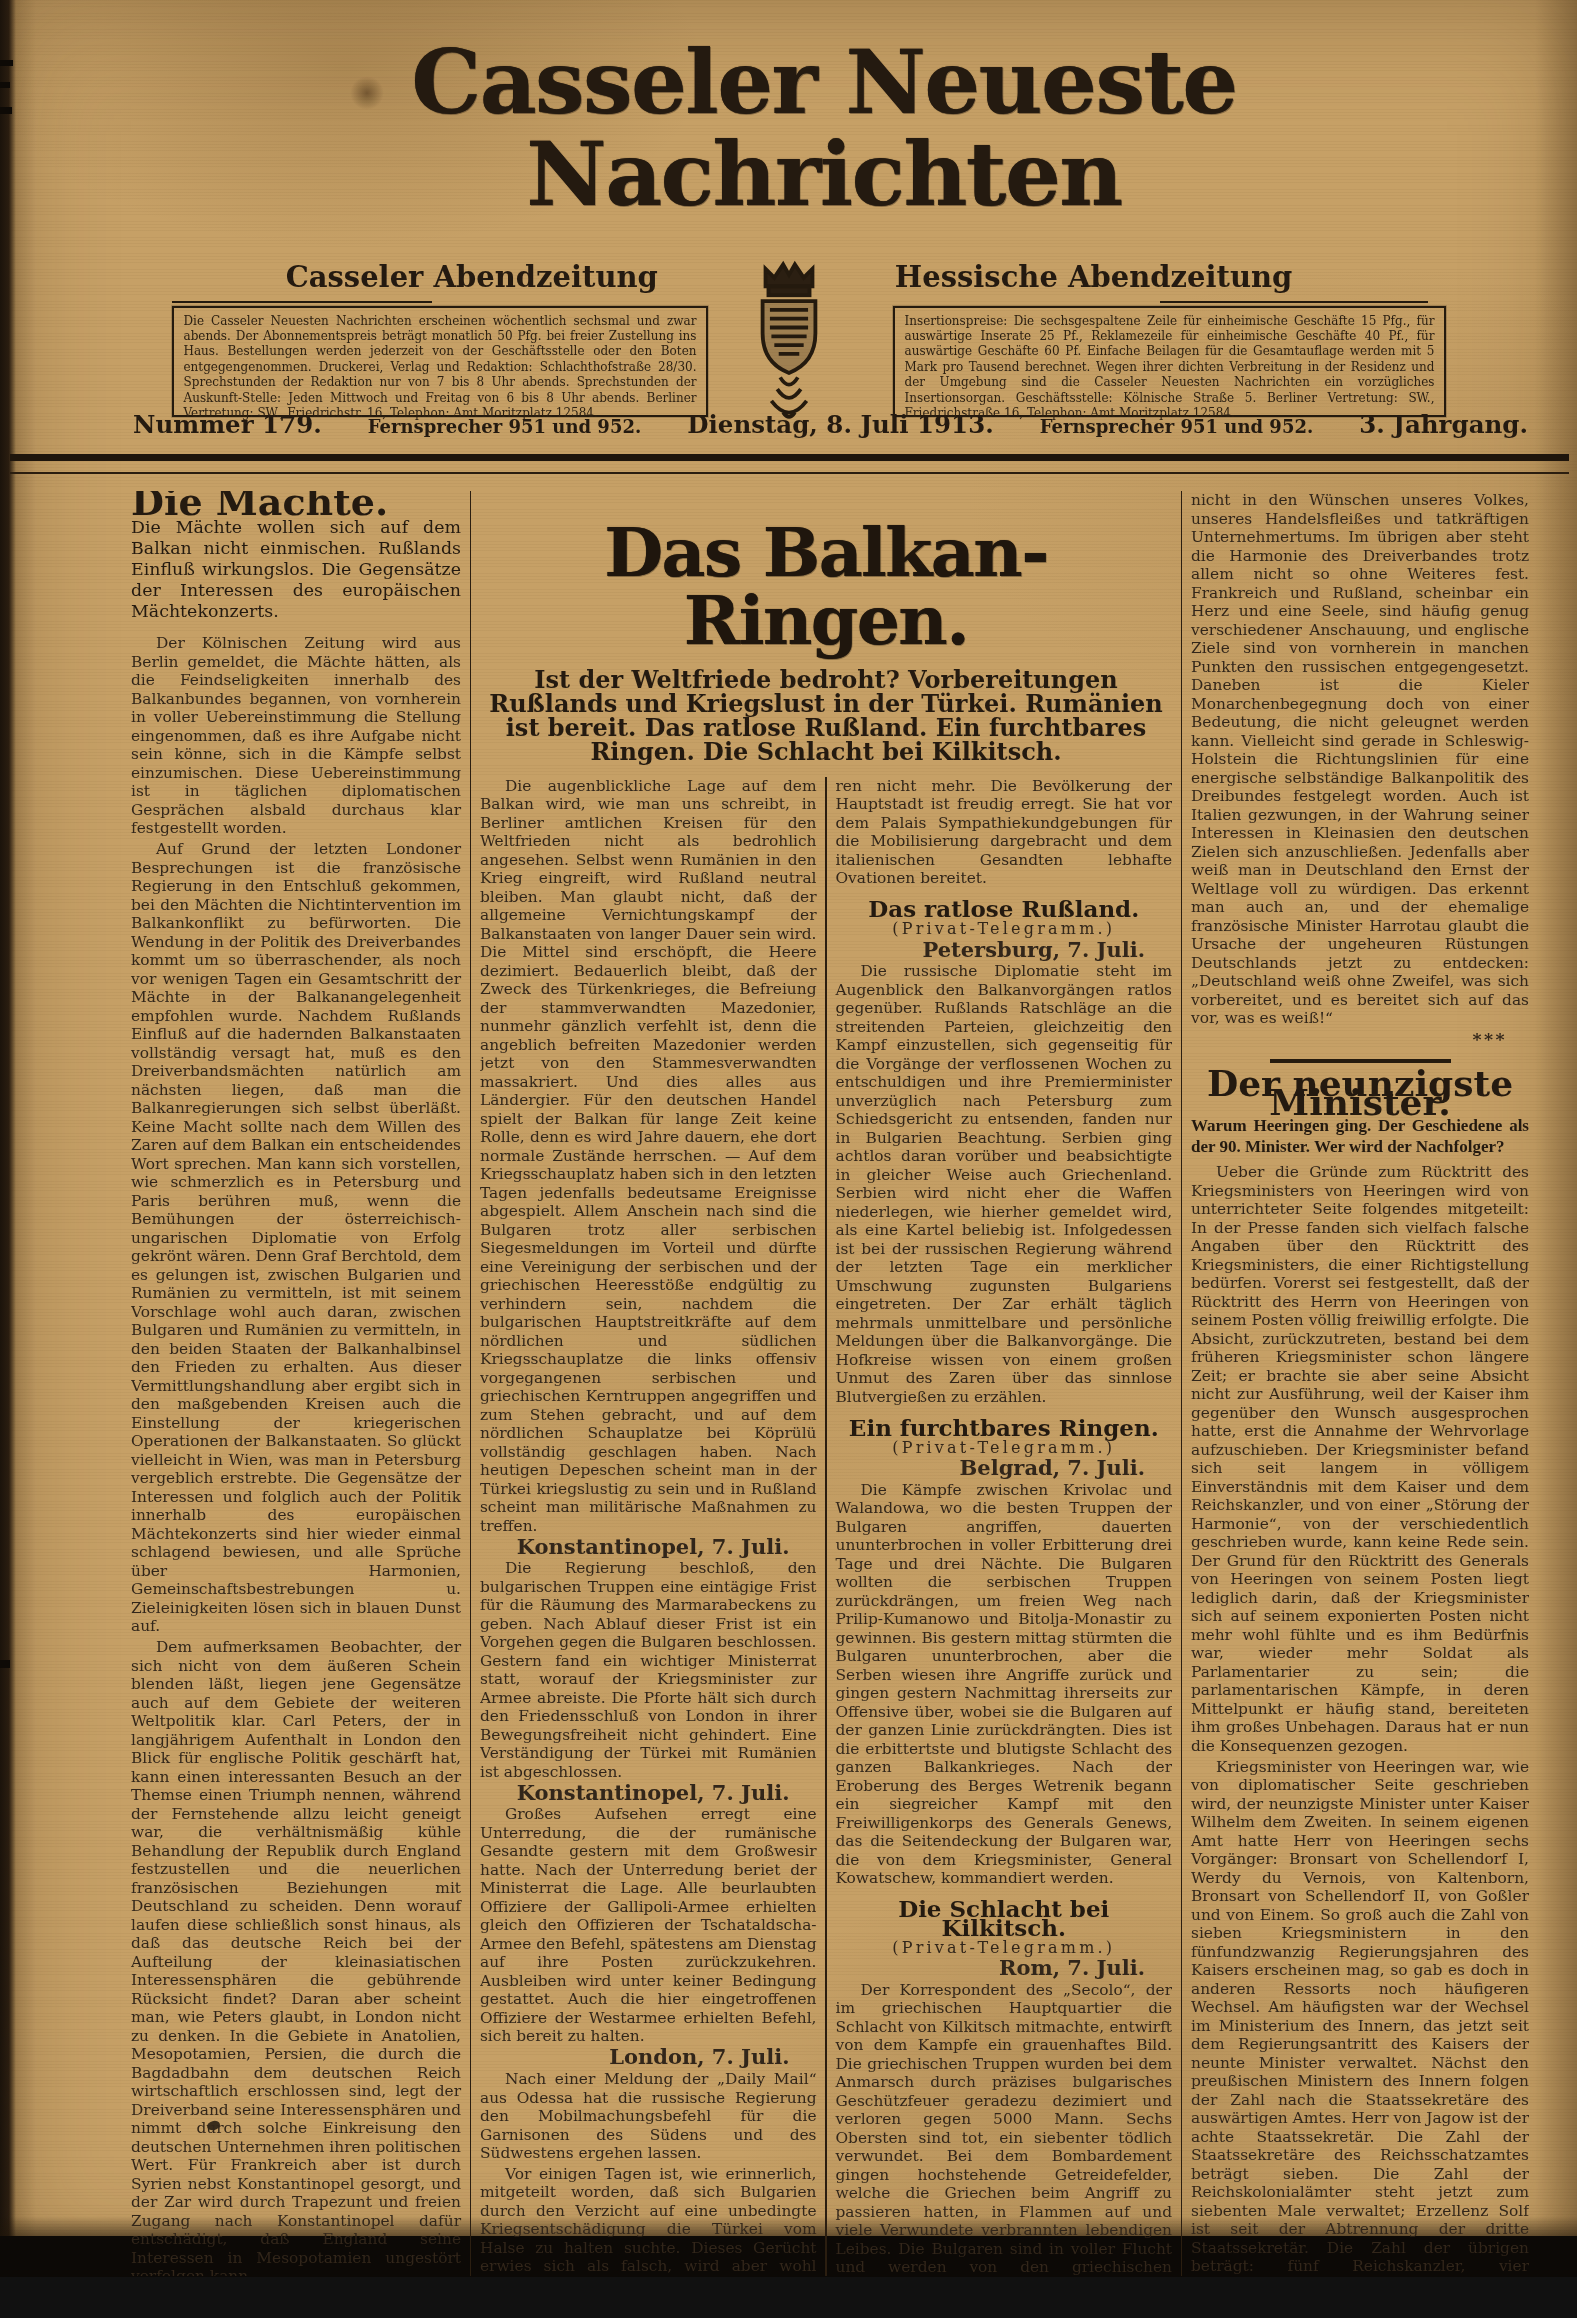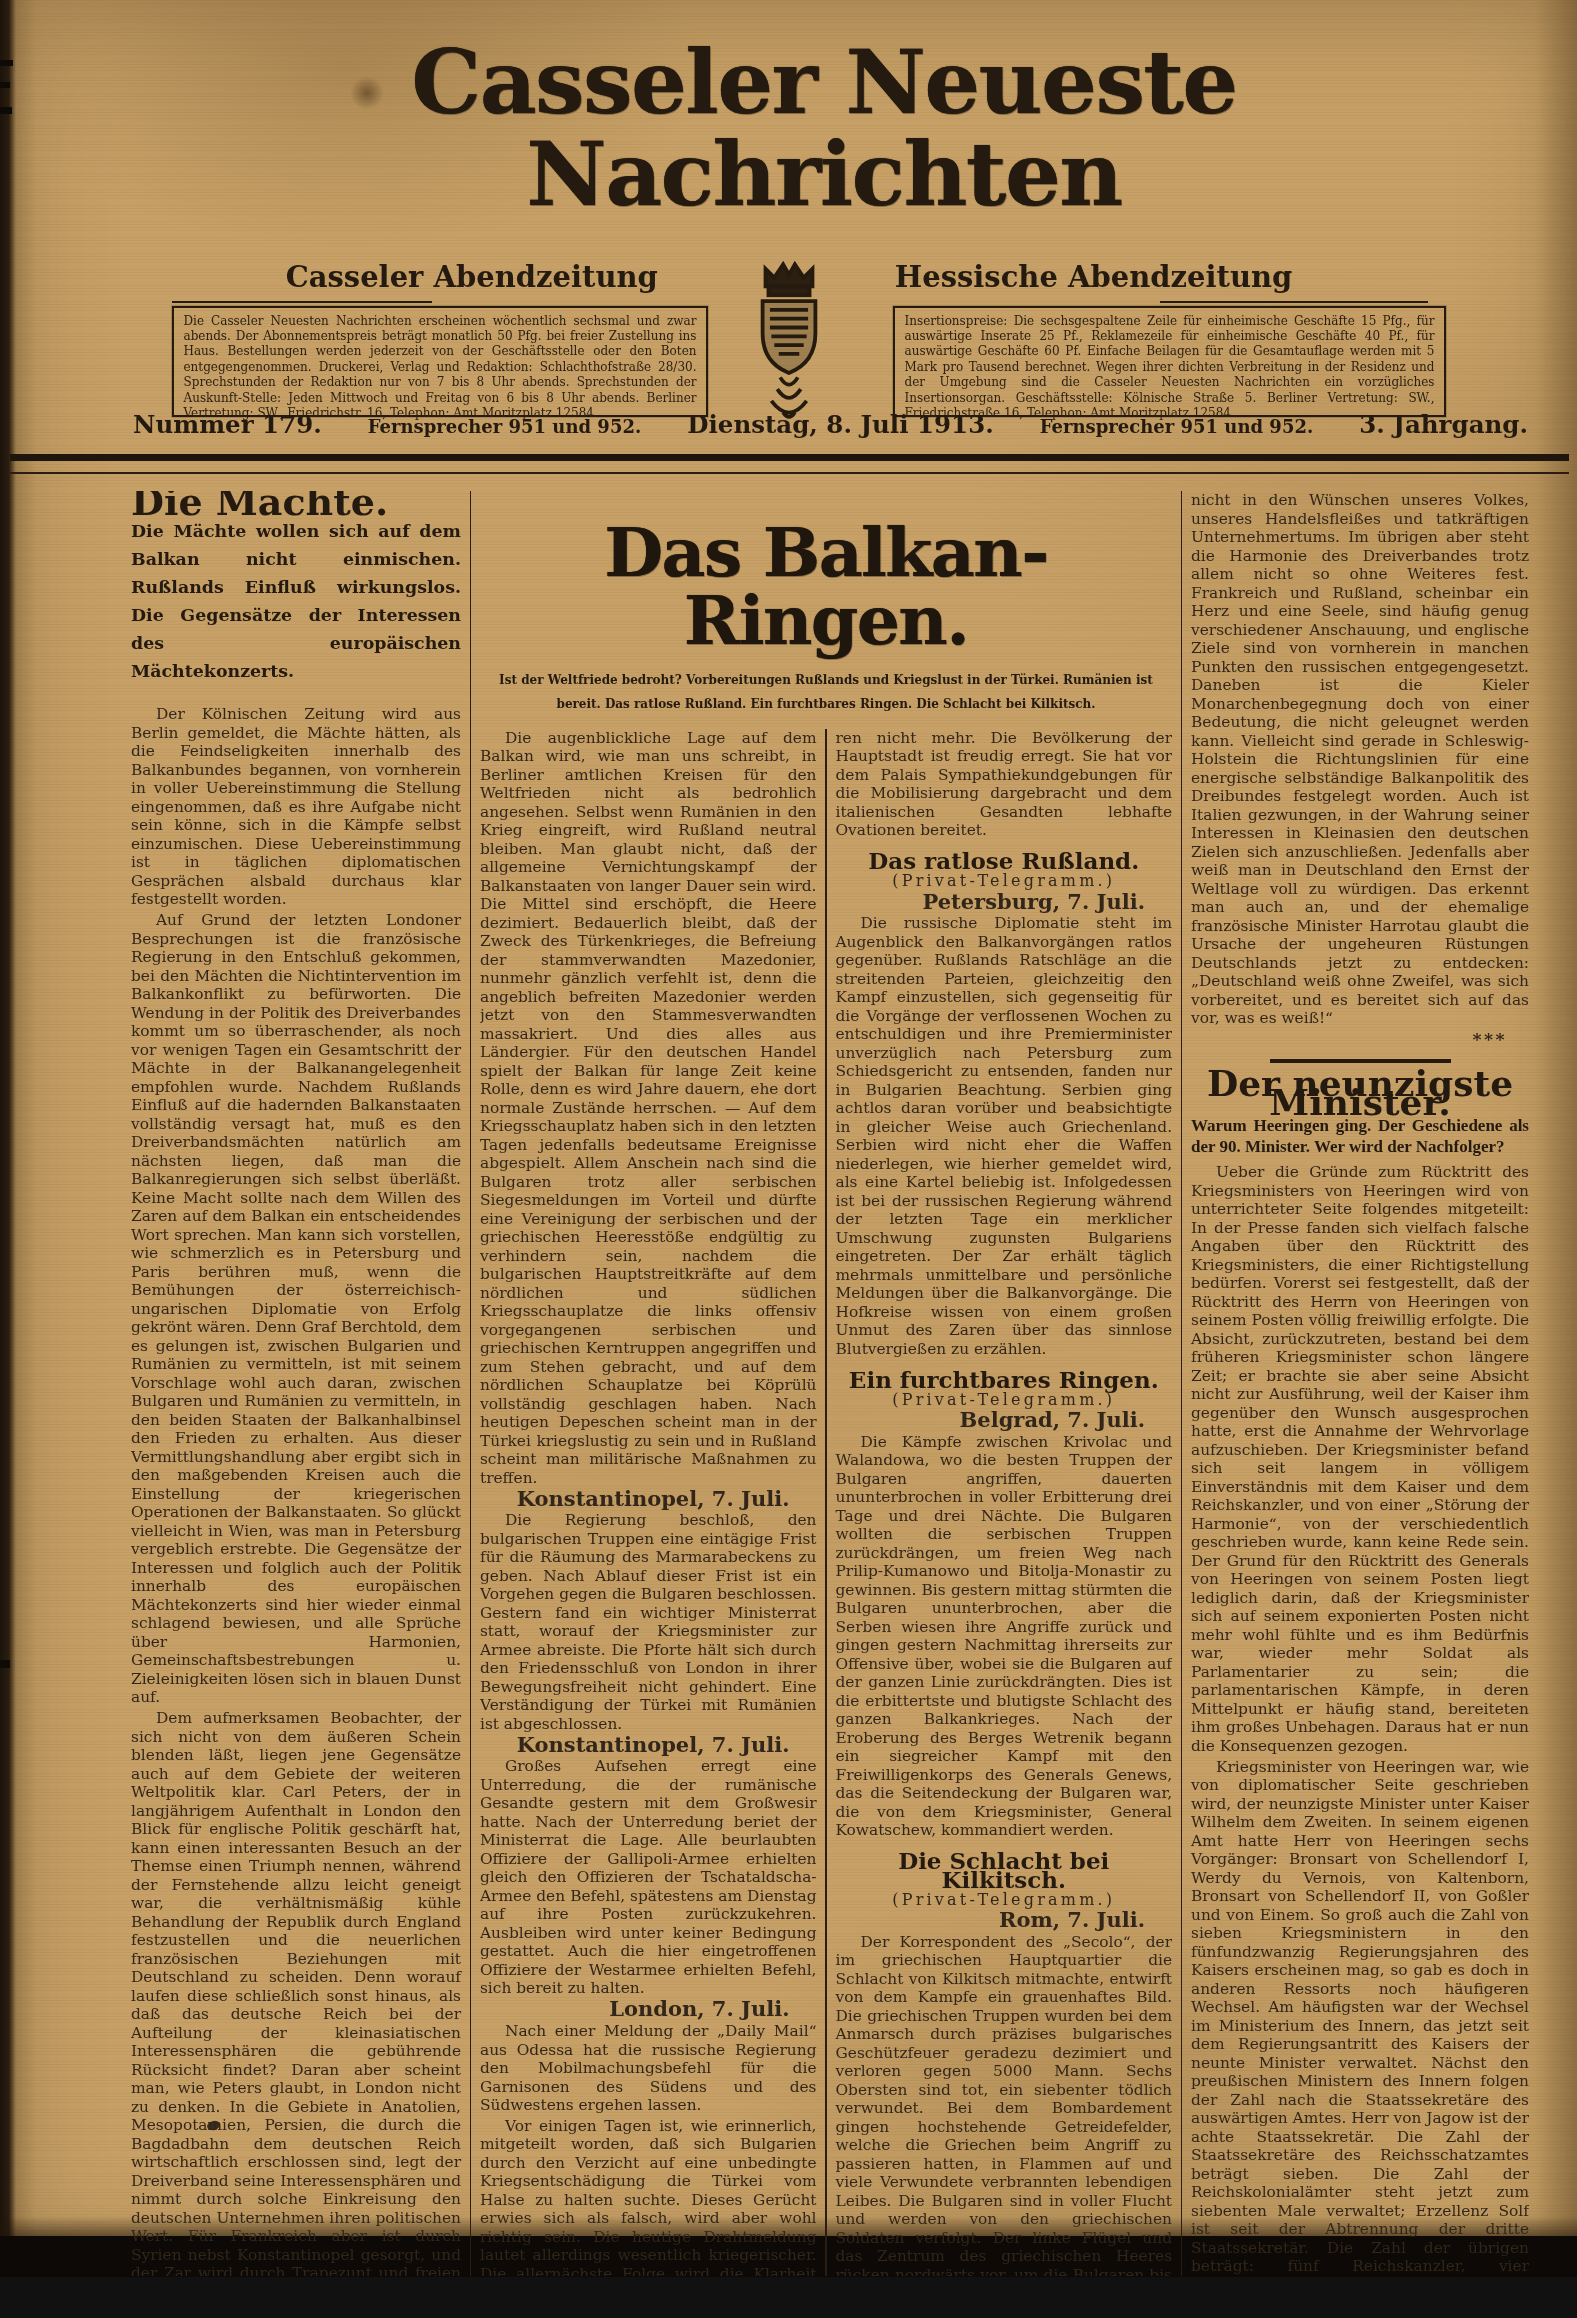--- a/index.html
+++ b/index.html
@@ -48,26 +48,26 @@
   .thinrule{position:absolute;top:472px;left:9.5px;width:1559px;height:2.4px;background:#2a1d0f;}
 
   .body{position:absolute;top:491px;left:131px;width:1398px;height:1785px;display:flex;overflow:hidden;}
   .vrule{width:1.6px;background:#2b1e10;margin:0 8.7px;flex:none;}
   .col{font-size:15.4px;line-height:18.5px;}
   .col1{width:330px;flex:none;}
   .middle{flex:1;display:flex;flex-direction:column;margin-top:24px;}
   .col4{width:338px;flex:none;}
 
   .col1-head{font-size:38px;font-weight:bold;text-align:left;color:#241a10;margin:1.6px 0 6.3px;}
-  .col-deck{font-weight:bold;font-size:17.4px;line-height:28px;text-align:justify;margin-bottom:20px;color:#241a10;}
+  .col-deck{font-weight:normal;font-size:17.4px;line-height:21px;text-align:justify;margin-bottom:12px;color:#241a10;}
 
   .balkan-head{font-size:68px;font-weight:bold;text-align:center;letter-spacing:-1.6px;
     color:#1f160d;line-height:1.0;margin:3.2px 0 14px;
     text-shadow:0 0 0.8px rgba(31,22,13,.9),0.8px 0.8px 0 rgba(31,22,13,.3);}
-  .balkan-deck{font-weight:bold;font-size:12px;line-height:24px;text-align:center;
+  .balkan-deck{font-weight:bold;font-size:24px;line-height:24px;text-align:center;
     color:#241a10;margin:0 3.2px 12.6px;}
   .mid-cols{display:flex;flex:1;overflow:hidden;}
   .mid-cols .col{flex:1;}
 
   .blk{margin:0 0 2.4px;}
   .blk-p{text-indent:25px;text-align:justify;}
   .blk-pc{text-align:justify;}
   .blk-head{text-align:center;font-weight:bold;font-size:23px;margin:12.6px 0 1.6px;color:#241a10;}
   .blk-bighead{text-align:center;font-weight:bold;font-size:36px;margin:8px 0 4.7px;color:#241a10;}
   .blk-deck{font-weight:bold;font-size:17px;line-height:20.5px;text-align:justify;margin:0 0 6.3px;color:#241a10;font-family:Liberation Serif, serif;}

